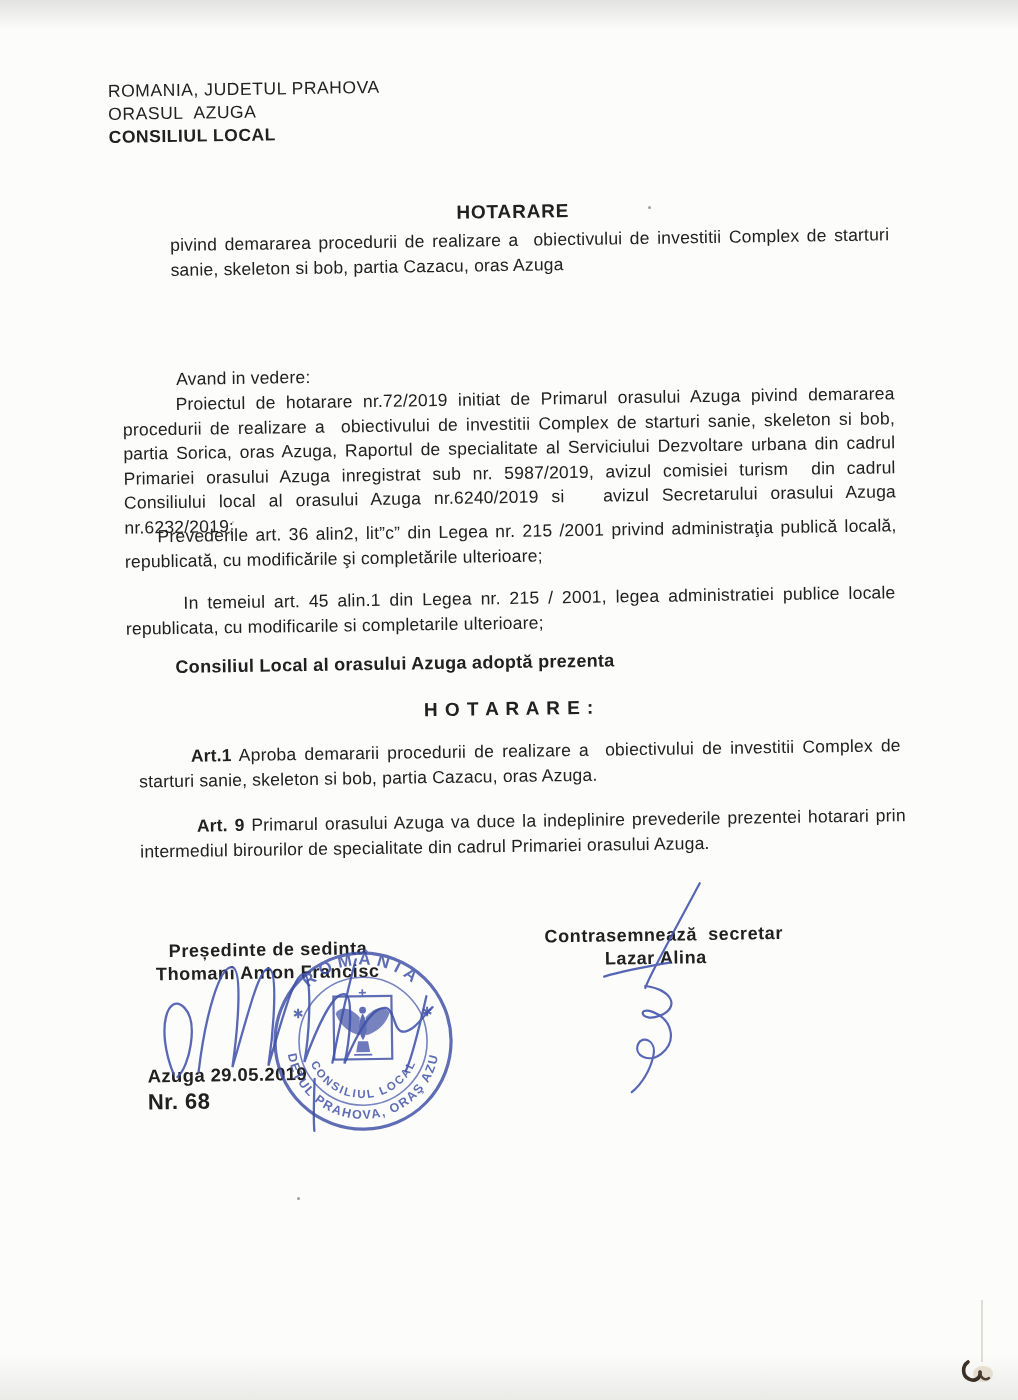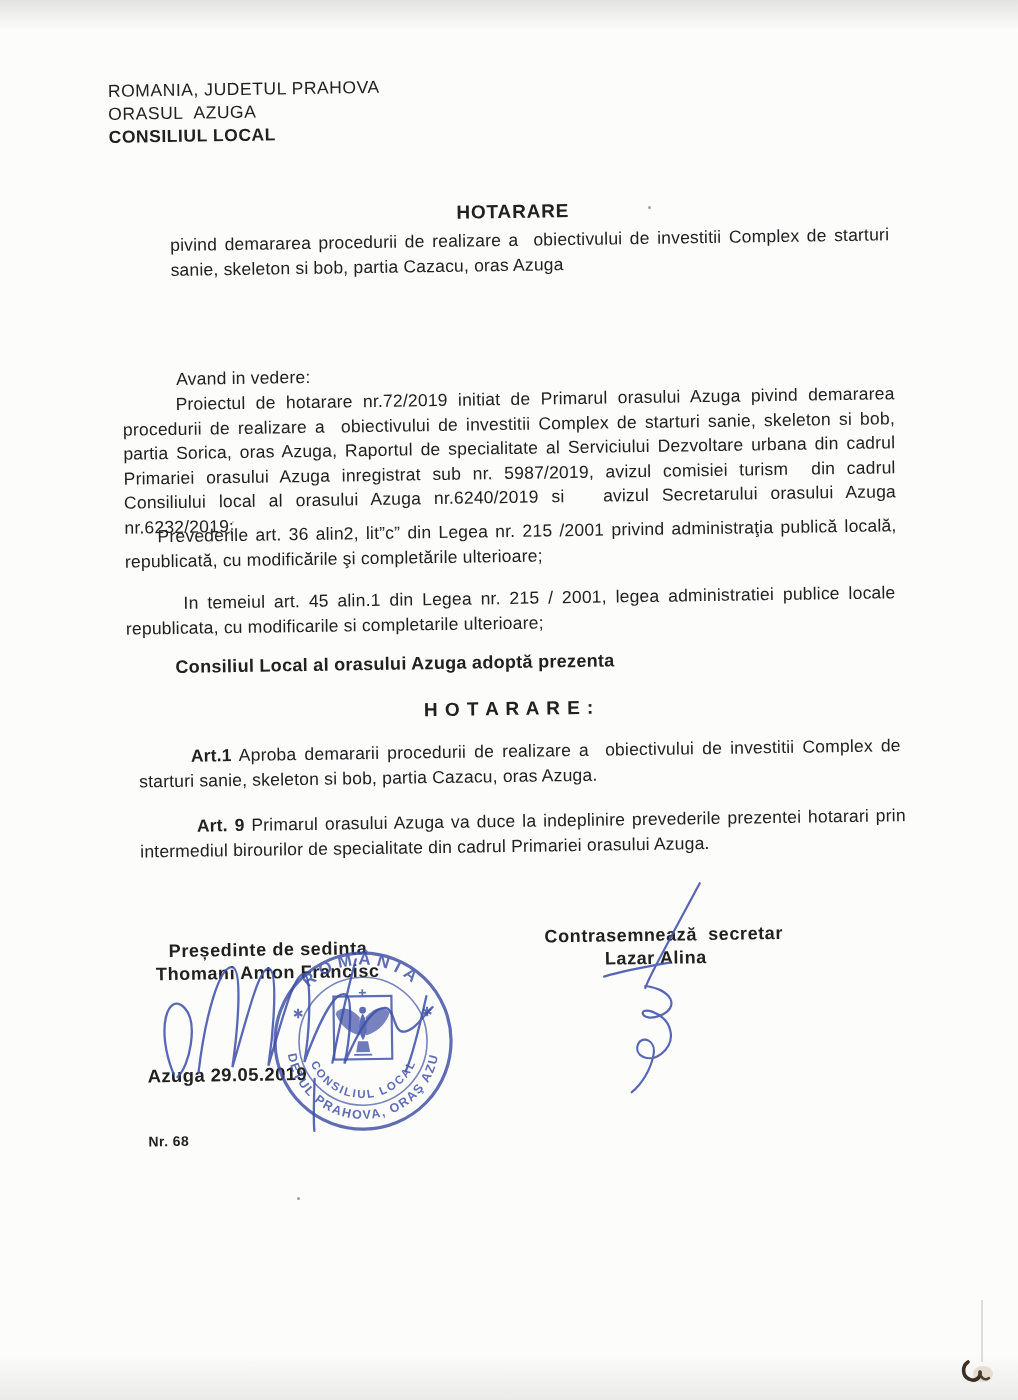--- a/index.html
+++ b/index.html
@@ -35,21 +35,21 @@
   .art1 { left:138px; top:739px; width:762px; }
   .art1 .l1 { text-indent:52px; }
   .art2 { left:138px; top:809px; width:766px; }
   .art2 .l1 { text-indent:57px; }
   .sig { font-weight:bold; font-size:18px; letter-spacing:.6px; }
   .sig-left-role  { left:165px; top:936px; }
   .sig-left-name  { left:152px; top:959px; }
   .sig-right-role { left:541px; top:927px; }
   .sig-right-name { left:601px; top:950px; }
   .place-date { left:142px; top:1060px; font-weight:bold; font-size:18.5px; letter-spacing:.4px; }
-  .doc-number { left:142px; top:1128px; font-weight:bold; font-size:14px; letter-spacing:.4px; }
+  .doc-number { left:142px; top:1084px; font-weight:bold; font-size:22px; letter-spacing:.4px; }
 
   .ink-layer { position:absolute; inset:0; pointer-events:none; }
   .stamp { position:absolute; left:266px; top:947px; width:184px; height:184px; pointer-events:none; opacity:.92; }
   .artifact { position:absolute; left:958px; top:1350px; width:40px; height:44px; pointer-events:none; }
   .crease { position:absolute; left:981px; top:1300px; width:1.5px; height:62px; background:rgba(150,140,125,.28); }
   .dot { position:absolute; border-radius:50%; background:#82827e; opacity:.75; }
   .dot-a { left:648px; top:206px; width:3px; height:3px; }
   .dot-b { left:297px; top:1197px; width:3px; height:3px; }
   .dot-c { left:232px; top:521px; width:2px; height:2px; opacity:.5; }
 </style>

